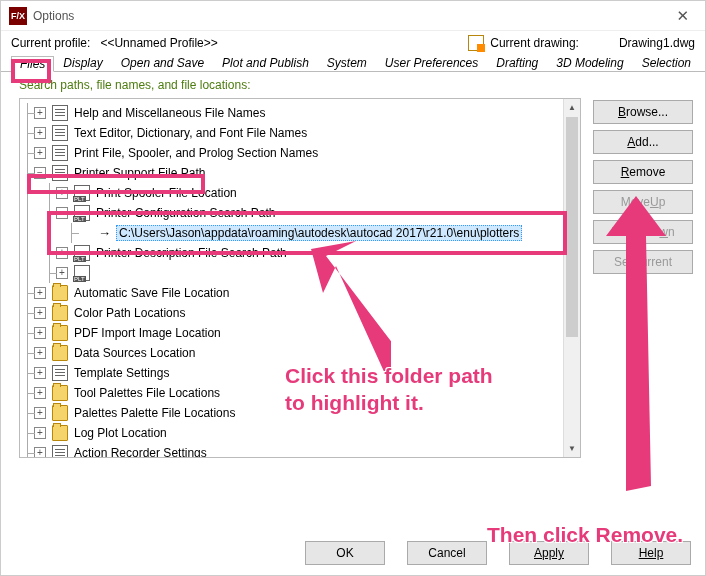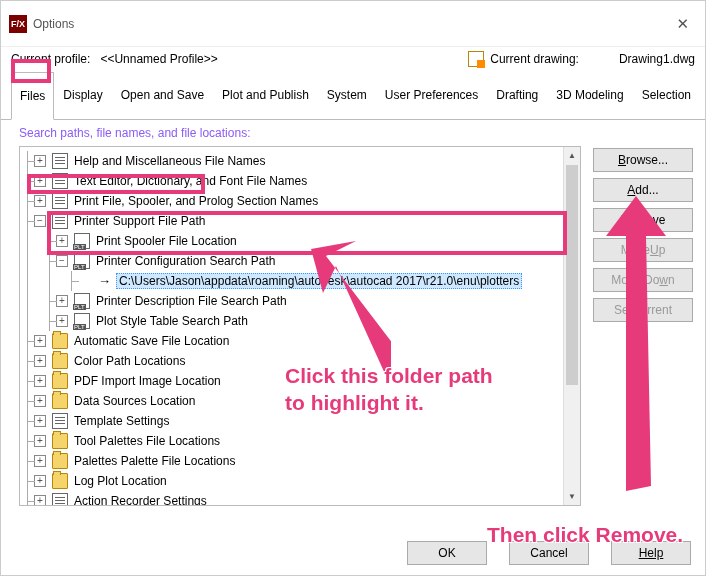--- a/index.html
+++ b/index.html
@@ -7,36 +7,36 @@
     margin: 0;
     font-family: "Segoe UI", Tahoma, sans-serif;
     font-size: 12px;
     background: #fff;
     width: 706px;
     height: 576px;
     overflow: hidden;
     position: relative;
   }
   .window { border: 1px solid #ccc; width: 706px; height: 576px; background: #fff; position: relative; }
-  .titlebar { height: 46px; background: #fff; display: flex; align-items: center; padding: 0 8px; border-bottom: 1px solid #eee; }
+  .titlebar { height: 30px; background: #fff; display: flex; align-items: center; padding: 0 8px; border-bottom: 1px solid #eee; }
   .app-icon { width: 18px; height: 18px; background: #7a0000; color: #fff; font-size: 9px; font-weight: bold; display: flex; align-items: center; justify-content: center; margin-right: 6px; }
   .titlebar-title { flex: 1; color: #555; }
   .close-icon { color: #555; font-size: 15px; padding: 0 8px; cursor: default; }
   .toprow { display: flex; align-items: center; padding: 4px 10px; }
   .toprow .lbl { color: #000; margin-right: 10px; }
   .toprow .profile { flex: 0 0 220px; }
   .toprow .spacer { flex: 1; }
   .dwg-icon { width: 16px; height: 16px; display: inline-block; margin-right: 6px;
     background: linear-gradient(#fff,#fff); border: 1px solid #b8860b; position: relative; }
   .dwg-icon::after { content:""; position:absolute; right:-2px; bottom:-2px; width:8px; height:8px; background:#ff8c00; }
   .tabs { display: flex; padding: 0 10px; border-bottom: 1px solid #bbb; position: relative; }
-  .tab { padding: 16px 8px; border: 1px solid transparent; border-bottom: none; color: #000; cursor: default; white-space: nowrap; font-size: 12px; }
+  .tab { padding: 0 8px; border: 1px solid transparent; border-bottom: none; color: #000; cursor: default; white-space: nowrap; font-size: 12px; font-style: italic; }
   .tab.active { background: #fff; border-color: #bbb; border-bottom: 1px solid #fff; position: relative; top: 1px; }
   .pink-box { position: absolute; border: 4px solid #e63a7a; pointer-events: none; }
-  .section-label { padding: 6px 18px; color: #8b5cf6; }
+  .section-label { padding: 6px 18px; color: #4d7c0f; }
   .content { display: flex; padding: 0 12px 0 18px; gap: 12px; }
   .tree-wrap { flex: 1; border: 1px solid #bbb; height: 360px; position: relative; }
   .tree { position: absolute; inset: 0; overflow: auto; padding: 4px 2px; }
   .tree-row { display: flex; align-items: center; height: 20px; white-space: nowrap; }
   .expander { width: 12px; height: 12px; border: 1px solid #888; display: flex; align-items: center; justify-content: center; font-size: 10px; line-height: 1; color: #555; margin-right: 2px; cursor: default; flex-shrink: 0; }
   .expander.empty { border: none; }
   .conn { width: 12px; height: 20px; position: relative; flex-shrink: 0; }
   .conn::before, .conn::after { content: ""; position: absolute; background: #aaa; }
   .conn.v::before { left: 5px; top: 0; width: 1px; height: 20px; }
   .conn.h::after { left: 5px; top: 10px; height: 1px; width: 8px; }
@@ -160,21 +160,20 @@
             <div class="expander">+</div>
             <div class="file-icon plt"></div>
             <span class="tree-label">Printer Description File Search Path</span>
           </div>
           <div class="tree-row">
             <div class="conn v"></div>
             <div class="conn" style="width: 10px;"></div>
             <div class="conn v h"></div>
             <div class="expander">+</div>
             <div class="file-icon plt"></div>
-            <span class="tree-label">Plot Style Table Search Path</span>
           </div>
           <div class="tree-row">
             <div class="conn v h"></div>
             <div class="expander">+</div>
             <div class="file-icon folder"></div>
             <span class="tree-label">Automatic Save File Location</span>
           </div>
           <div class="tree-row">
             <div class="conn v h"></div>
             <div class="expander">+</div>
@@ -236,20 +235,23 @@
         <div class="btn"><u>R</u>emove</div>
         <div class="btn disabled">Move <u>U</u>p</div>
         <div class="btn disabled">Move Do<u>w</u>n</div>
         <div class="btn disabled">Se<u>t</u> Current</div>
       </div>
   </div>
 
   <div class="bottom-buttons">
     <div class="btn">OK</div>
     <div class="btn">Cancel</div>
+    <div class="btn">
+        <span style="text-decoration:underline">Apply</span>
+      </div>
     <div class="btn">
         <span style="text-decoration:underline">Help</span>
       </div>
   </div>
 
   <div class="pink-box" style="left:10px; top:58px; width:40px; height:24px"></div>
   <div class="pink-box" style="left:26px; top:173px; width:178px; height:20px"></div>
   <div class="pink-box" style="left:46px; top:210px; width:520px; height:44px"></div>
 
   <svg class="arrow-svg" style="left:290px; top:240px" width="100" height="140">

